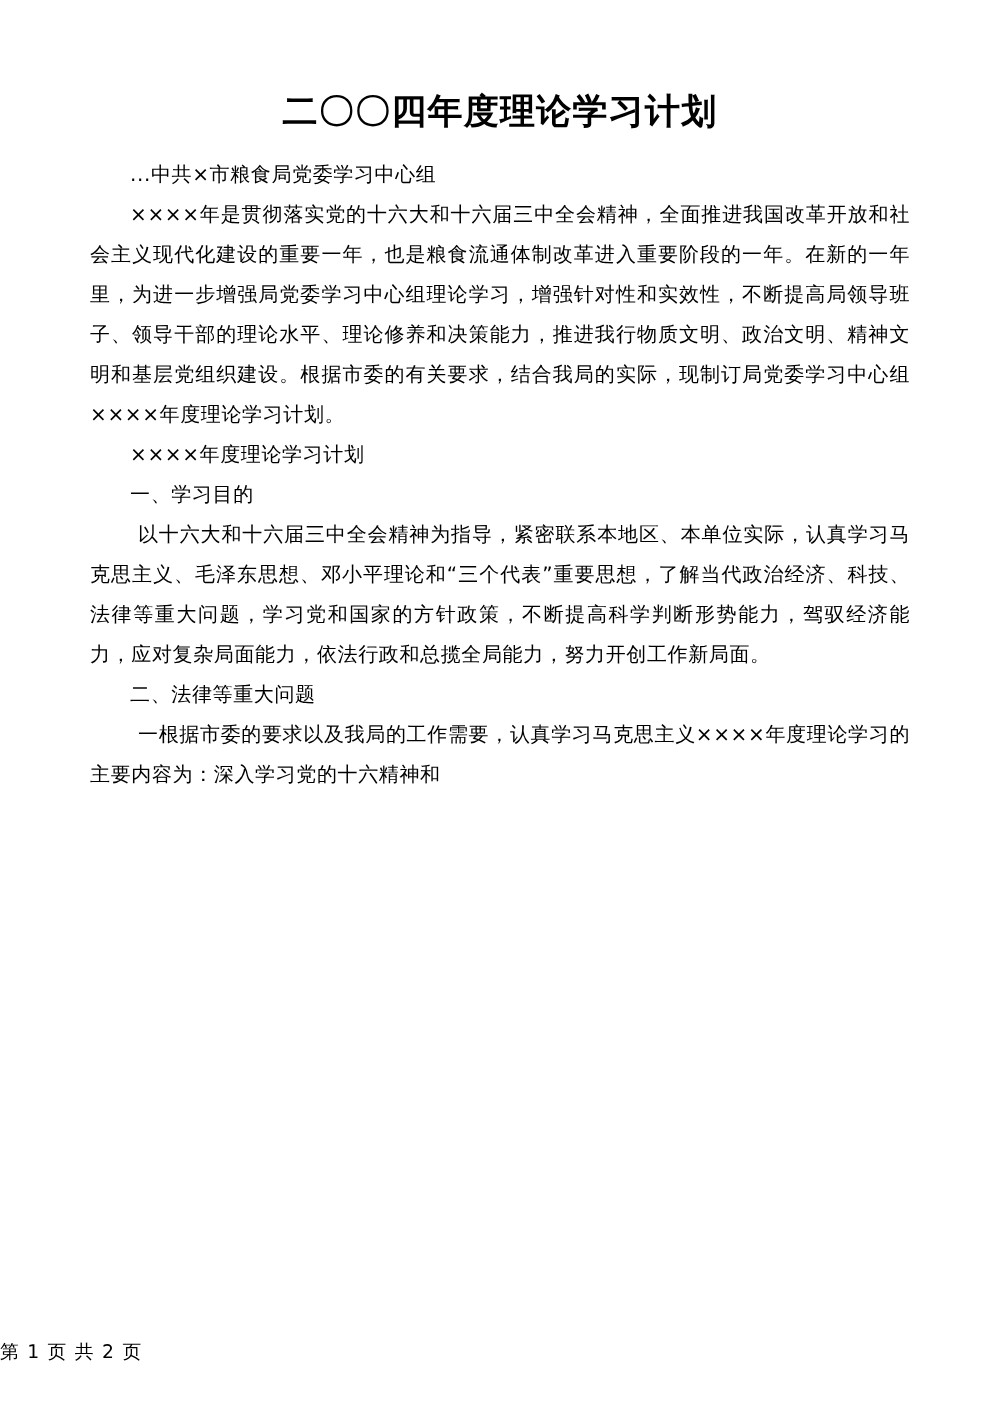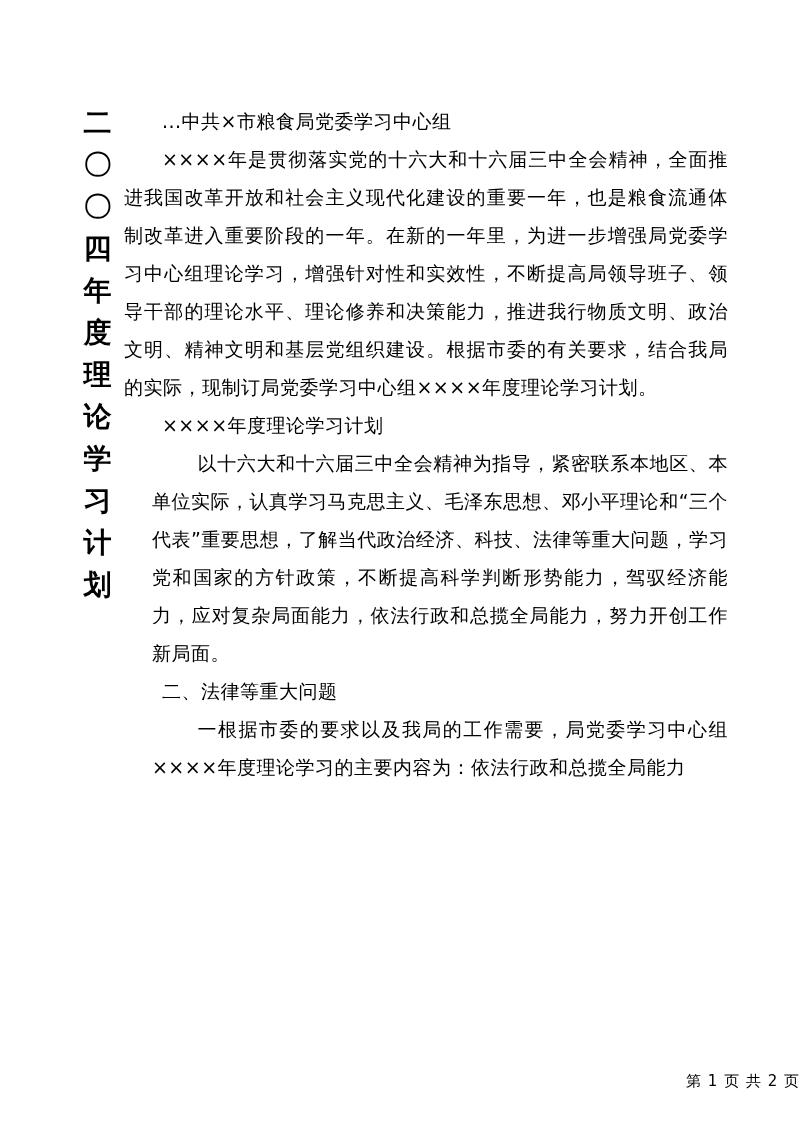--- a/index.html
+++ b/index.html
@@ -12,76 +12,76 @@
     height: 1131px;
     font-family: "Liberation Serif", "DejaVu Serif", serif;
     color: #000000;
     position: relative;
     overflow: hidden;
   }
   .page {
     width: 800px;
     height: 1131px;
     box-sizing: border-box;
-    padding: 102px 72px 40px 72px;
+    padding: 68px 72px 40px 72px;
     position: relative;
     display: flex;
-    flex-direction: row;
+    flex-direction: column;
   }
   .doc-title {
     font-size: 28px;
     font-weight: bold;
     letter-spacing: 1px;
     text-align: center;
     margin: 0 0 14px 0;
     line-height: 1.5;
     font-family: "DejaVu Sans", "Liberation Sans", sans-serif;
   }
   .body-text {
-    font-size: 19px;
+    font-size: 16px;
     line-height: 2.0;
     text-align: justify;
     text-justify: inter-ideograph;
     font-family: "DejaVu Sans", "Liberation Sans", sans-serif;
     letter-spacing: 0.5px;
   }
   .para {
     margin: 0;
     padding: 0;
   }
   .indent-1 {
     text-indent: 2em;
   }
   .indent-2 {
     text-indent: 2.4em;
-    margin-left: 28px;
   }
   .footer {
     position: absolute;
     left: 0;
     right: 0;
     bottom: 40px;
-    text-align: right;
+    text-align: left;
     font-size: 15px;
     font-family: "DejaVu Sans", "Liberation Sans", sans-serif;
     color: #000;
     letter-spacing: 1px;
   }
 </style>
 </head>
 <body>
 
 <div class="page">
 
   <h1 class="doc-title">二〇〇四年度理论学习计划</h1>
 
   <div class="body-text">
     <p class="para indent-1">...中共×市粮食局党委学习中心组</p>
     <p class="para indent-1">××××年是贯彻落实党的十六大和十六届三中全会精神，全面推进我国改革开放和社会主义现代化建设的重要一年，也是粮食流通体制改革进入重要阶段的一年。在新的一年里，为进一步增强局党委学习中心组理论学习，增强针对性和实效性，不断提高局领导班子、领导干部的理论水平、理论修养和决策能力，推进我行物质文明、政治文明、精神文明和基层党组织建设。根据市委的有关要求，结合我局的实际，现制订局党委学习中心组××××年度理论学习计划。</p>
     <p class="para indent-1">××××年度理论学习计划</p>
+    <p class="para indent-1">一、学习目的</p>
     <p class="para indent-2">以十六大和十六届三中全会精神为指导，紧密联系本地区、本单位实际，认真学习马克思主义、毛泽东思想、邓小平理论和“三个代表”重要思想，了解当代政治经济、科技、法律等重大问题，学习党和国家的方针政策，不断提高科学判断形势能力，驾驭经济能力，应对复杂局面能力，依法行政和总揽全局能力，努力开创工作新局面。</p>
     <p class="para indent-1">二、法律等重大问题</p>
-    <p class="para indent-2">一根据市委的要求以及我局的工作需要，局党委学习中心组××××年度理论学习的主要内容为：依法行政和总揽全局能力</p>
+    <p class="para indent-2">一根据市委的要求以及我局的工作需要，认真学习马克思主义××××年度理论学习的主要内容为：深入学习党的十六精神和</p>
   </div>
 
   <div class="footer">第 1 页  共 2 页</div>
 
 </div>
 
 </body></html>

